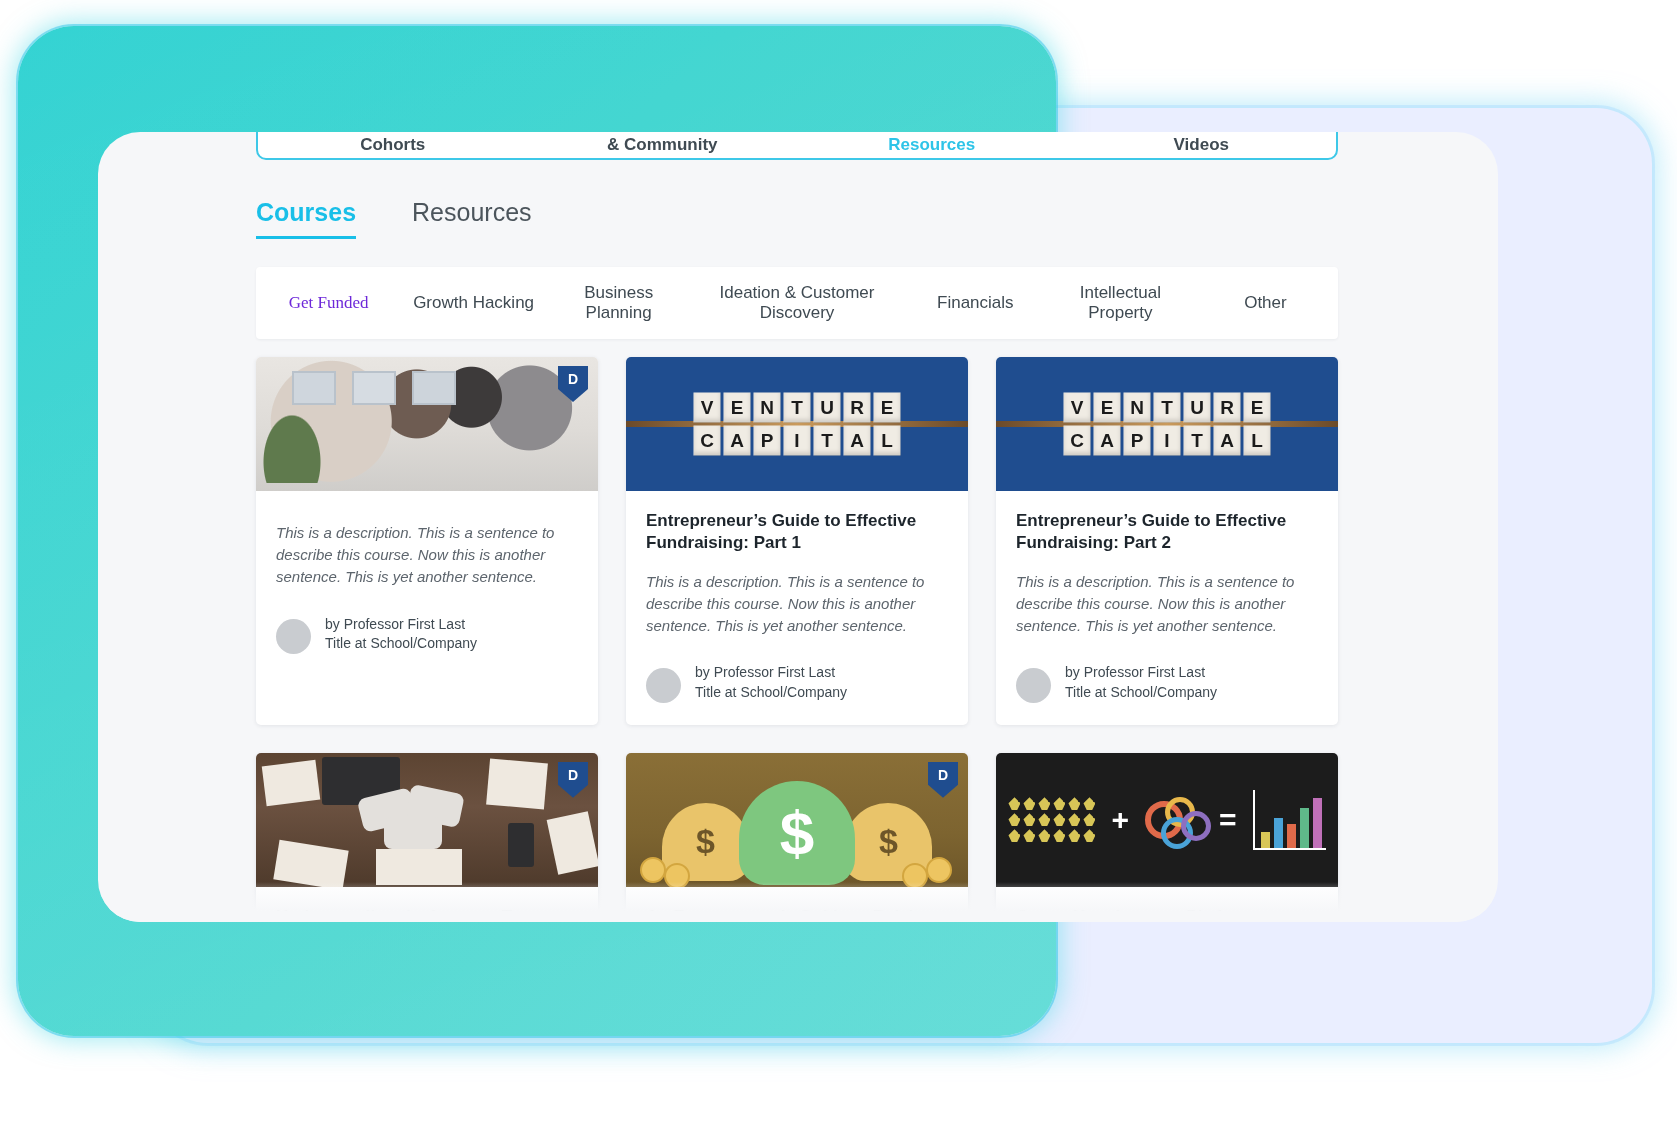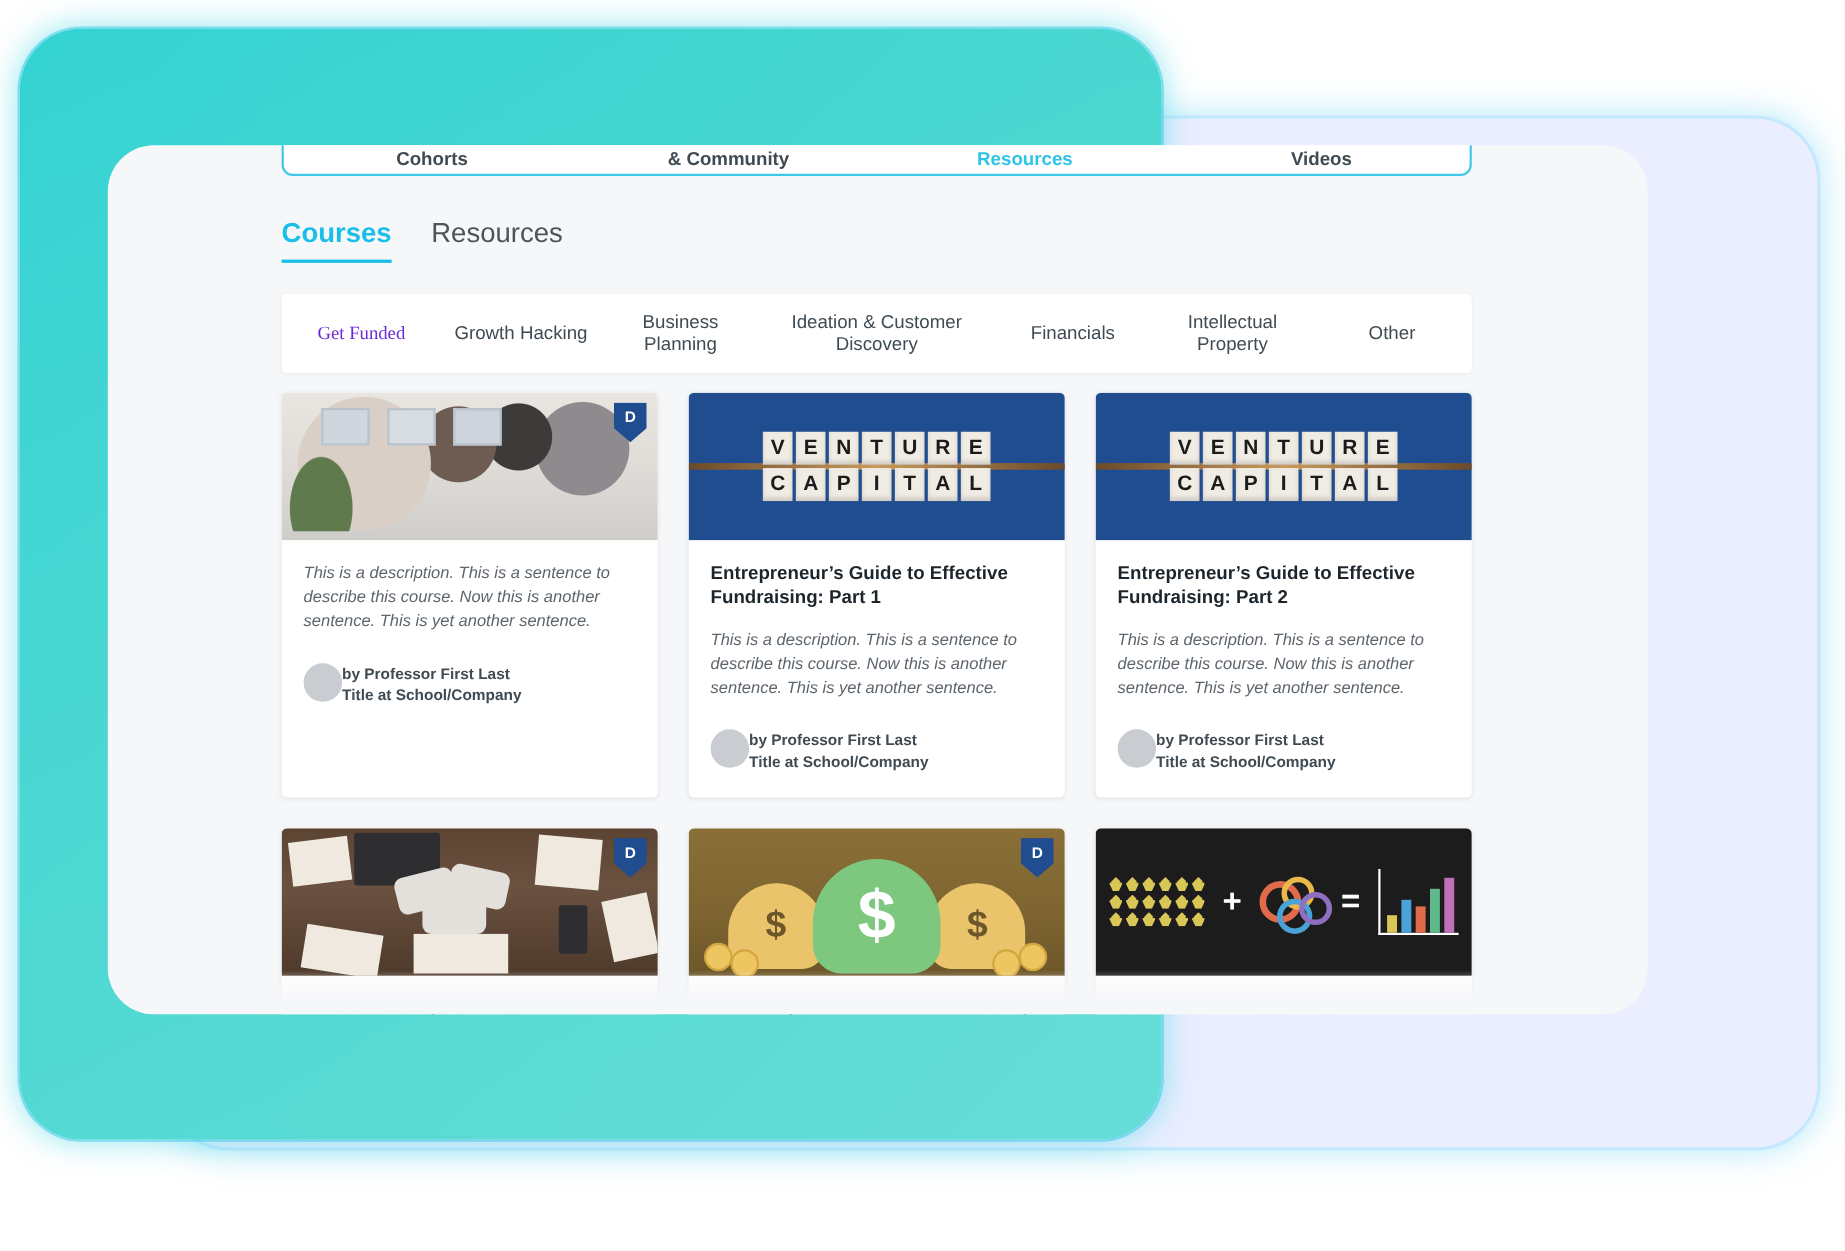--- a/index.html
+++ b/index.html
@@ -62,21 +62,21 @@
     white-space:nowrap;
   }
   .topnav-item.active{color:#2ec4e8;}
 
   
   .tabs-row{
     position:absolute;left:0;top:48px;width:100%;height:76px;
     display:flex;align-items:center;
   }
   .tabs{
-    margin-left:158px;display:flex;gap:36px;align-items:flex-end;
+    margin-left:158px;display:flex;gap:56px;align-items:flex-end;
   }
   .tab{
     font-size:25px;color:#4c555c;padding-bottom:9px;
     border-bottom:3px solid transparent;cursor:pointer;
   }
   .tab.active{color:#19bfe8;font-weight:700;border-bottom-color:#19bfe8;}
 
   .search-box{
     position:absolute;right:184px;top:60px;
     width:295px;height:40px;
@@ -125,23 +125,23 @@
   .card-thumb{
     width:100%;height:134px;position:relative;overflow:hidden;flex:0 0 auto;
   }
   .card-body{padding:19px 20px 22px 20px;}
   .card-title{
     font-size:17px;font-weight:700;color:#1d252c;line-height:1.28;
     margin:0 0 17px 0;
   }
   .card-desc{
     font-size:15px;font-style:italic;color:#5d656d;line-height:1.48;
-    margin:0 0 26px 0;
-  }
-  .author{display:flex;align-items:flex-start;font-weight:bold;}
+    margin:12px 0 26px 0;
+  }
+  .author{display:flex;align-items:flex-end;gap:14px;}
   .avatar{
     width:35px;height:35px;border-radius:50%;background:#c9ccd0;flex:0 0 auto;
   }
   .author-txt{font-size:14px;color:#3f4a52;line-height:1.42;}
 
   
   .thumb-team{
     background:
       radial-gradient(circle at 22% 48%, #d9cfc6 0 60px, transparent 61px),
       radial-gradient(circle at 47% 35%, #6e5c52 0 34px, transparent 35px),

